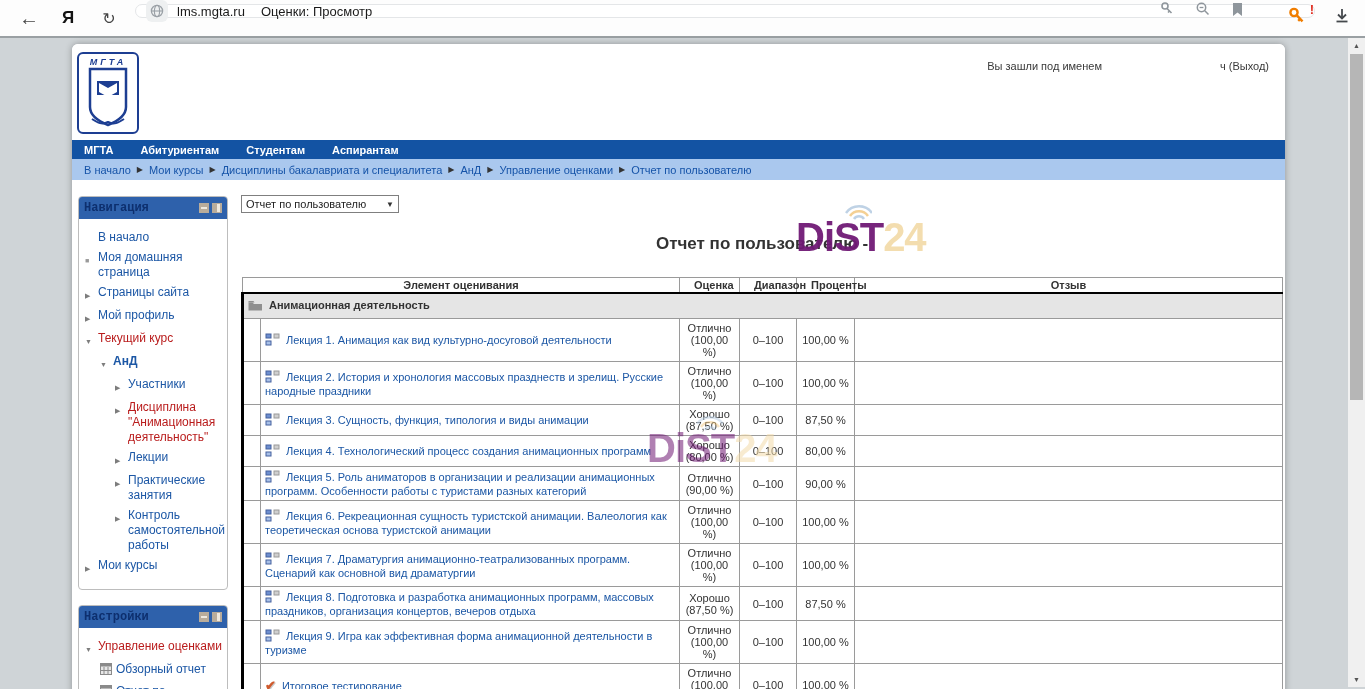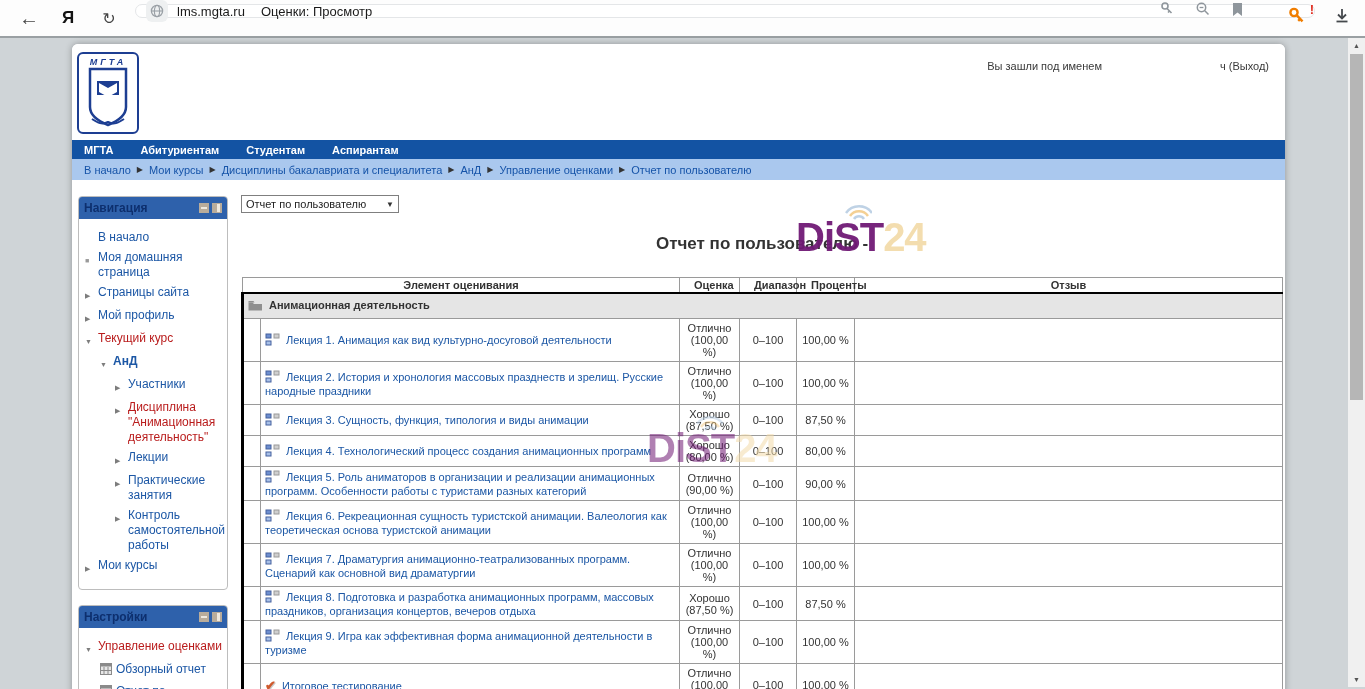--- a/index.html
+++ b/index.html
@@ -50,21 +50,21 @@
   .crumbs a { color:#1553a8; text-decoration:none; cursor:pointer; }
   .crumbs .sep { color:#333; font-size:8px; margin:0 6px; }
 
   
   .content { position:relative; height:509px; background:#fff; }
 
   
   .block { position:absolute; left:6px; width:150px; border:1px solid #bdbdbd; border-radius:4px; background:#fff; overflow:hidden; }
   .blk-nav { top:16px; }
   .blk-set { top:425px; height:96px; }
-  .blk-head { height:22px; background:#2e61ab; display:flex; align-items:center; padding:8px 5px; }
+  .blk-head { height:22px; background:#2e61ab; display:flex; align-items:center; padding:8px 5px;font-family:Liberation Mono, monospace; }
   .blk-head .t { color:#0d2f6e; font-weight:bold; font-size:12px; }
   .blk-icons { margin-left:auto; display:flex; gap:3px; }
   .blk-ic { width:10px; height:10px; background:#b9ac9b; position:relative; cursor:pointer; }
   .blk-ic.min::after { content:""; position:absolute; left:2px; right:2px; top:4px; height:2px; background:#efe9df; }
   .blk-ic.dock::after { content:""; position:absolute; left:5px; top:1px; bottom:1px; width:3px; background:#efe9df; }
   .blk-body { padding:6px 4px 8px 6px; }
   .nav-item { display:flex; font-size:12px; line-height:15px; margin:5px 0; }
   .ind1 { padding-left:15px; } .ind2 { padding-left:30px; }
   .mk { flex:0 0 13px; color:#7d7d7d; font-size:7px; padding-top:3px; }
   .mk-exp::before { content:"▶"; }

